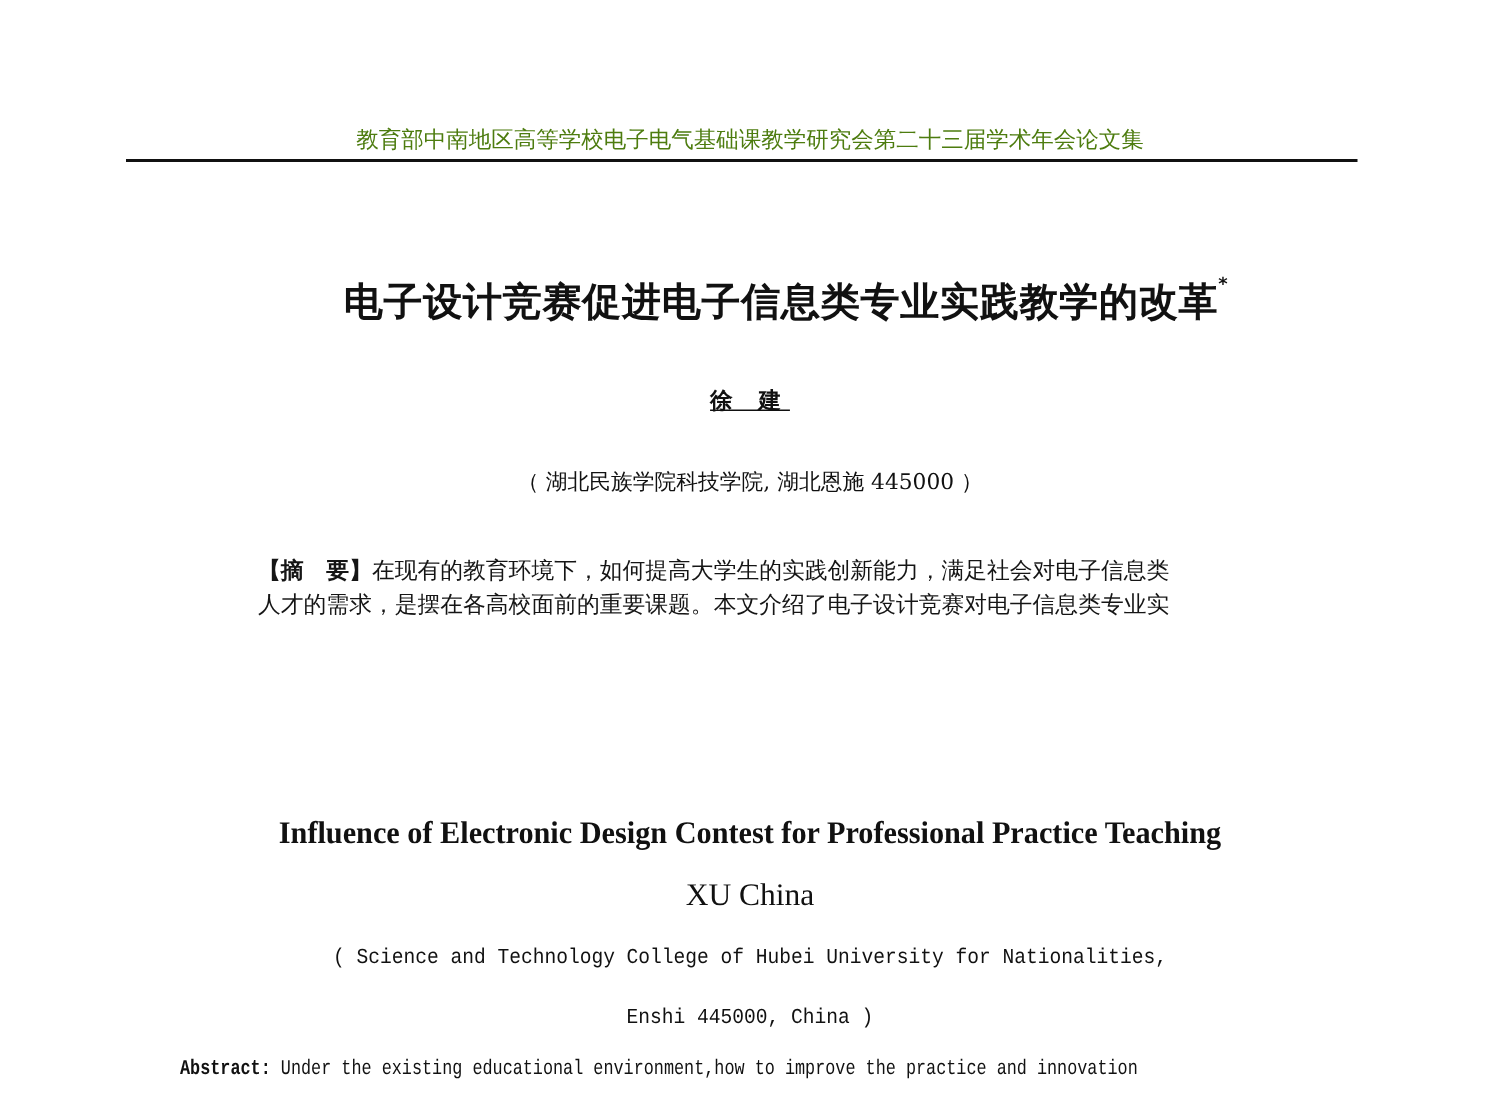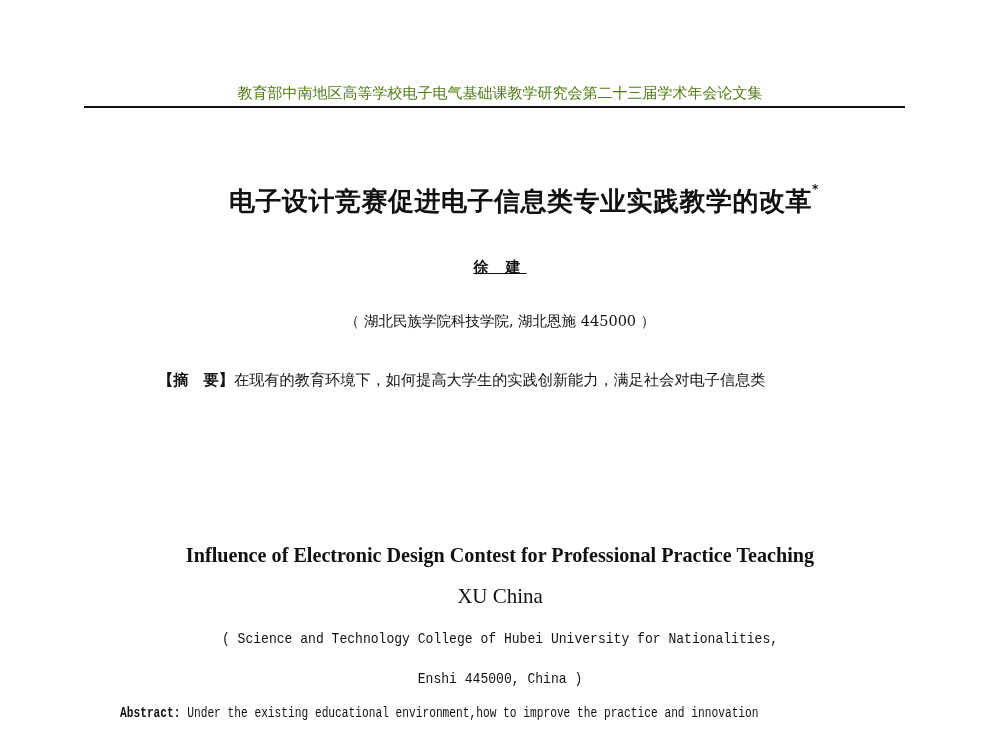--- a/index.html
+++ b/index.html
@@ -30,21 +30,21 @@
     top: 258px; font-size: 15px; font-weight: bold; letter-spacing: 6px;
     font-family: "DejaVu Serif", serif;
     text-decoration: underline;
   }
   .cn-affil {
     top: 312px; font-size: 14.5px;
     font-family: "DejaVu Serif", serif;
   }
 
   .cn-abstract {
-    top: 369px; left: 158px; width: 680px;
+    top: 369px; left: 172px; width: 680px;
     font-size: 15.2px; line-height: 23px;
     font-family: "DejaVu Serif", serif;
     color: #151515;
   }
   .cn-abstract .line { white-space: nowrap; display: block; }
   .cn-abstract .label { font-weight: bold; }
 
   .en-title {
     top: 543px; font-size: 21px; font-weight: bold;
     font-family: "Liberation Serif", "DejaVu Serif", serif;
@@ -77,20 +77,21 @@
 <div class="abs header-rule"></div>
 
 <div class="abs center cn-title"><span>电子设计竞赛促进电子信息类专业实践教学的改革</span><sup>*</sup></div>
 
 <div class="abs center cn-author">徐 建</div>
 
 <div class="abs center cn-affil">（ 湖北民族学院科技学院, 湖北恩施 445000 ）</div>
 
 <div class="abs cn-abstract">
   <span class="line"><span class="label">【摘　要】</span><span>在现有的教育环境下，如何提高大学生的实践创新能力，满足社会对电子信息类</span></span>
+  <span class="line">人才的需求，是摆在各高校面前的重要课题。本文介绍了电子设计竞赛对电子信息类专业实</span>
 </div>
 
 <div class="abs center en-title">Influence of Electronic Design Contest for Professional Practice Teaching</div>
 
 <div class="abs center en-author">XU China</div>
 
 <div class="abs center en-affil l1">( Science and Technology College of Hubei University for Nationalities,</div>
 <div class="abs center en-affil l2">Enshi 445000, China )</div>
 
 <div class="abs en-abstract"><span class="label">Abstract:</span><span> Under the existing educational environment,how to improve the practice and innovation</span></div>

